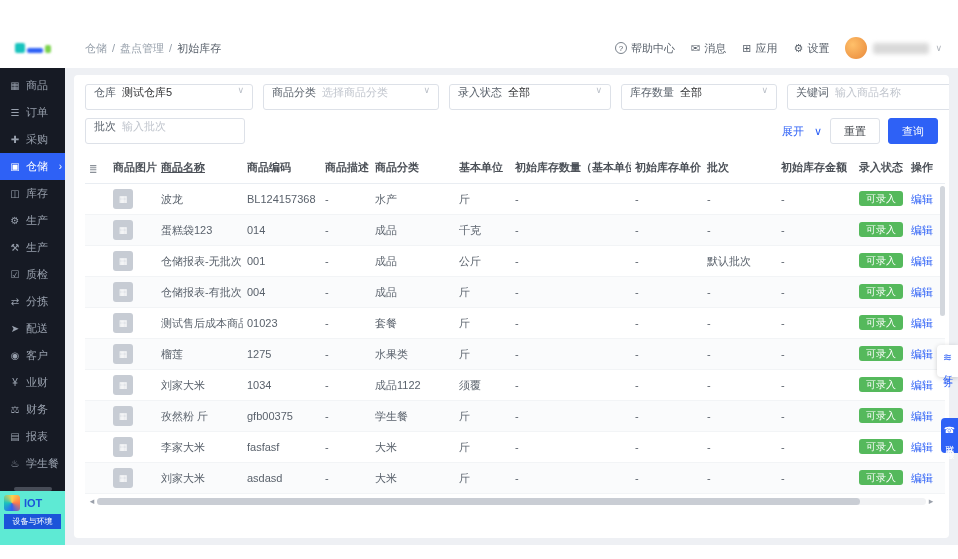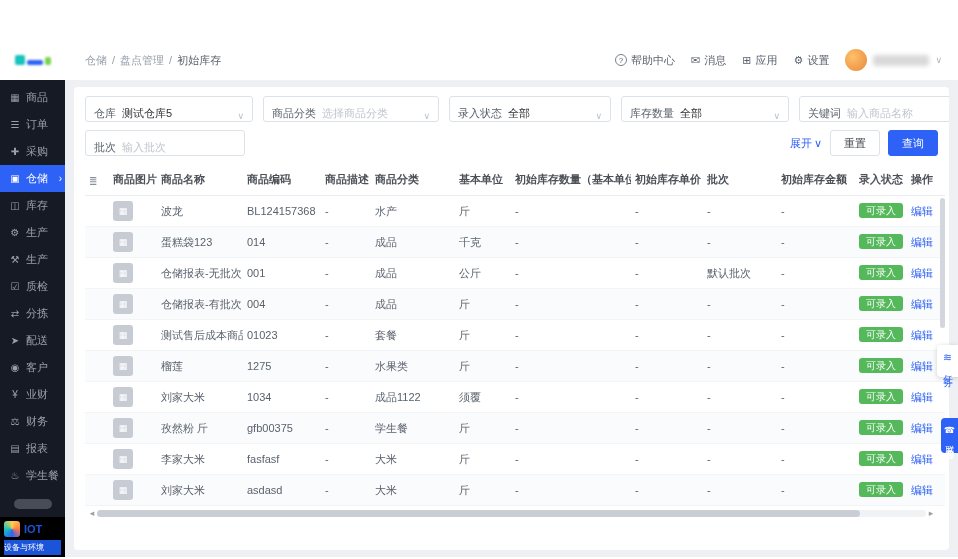--- a/index.html
+++ b/index.html
@@ -1,21 +1,21 @@
 <!DOCTYPE html>
 <html><head>
 <meta charset="utf-8">
 <style>
   * { box-sizing: border-box; }
   html,body { margin:0; padding:0; }
   body {
     width:958px; height:559px; background:#fff; overflow:hidden; position:relative;
     font-family:"Liberation Sans","DejaVu Sans",sans-serif; font-size:12px; color:#303133;
   }
-  .app { position:absolute; top:40px; left:0; width:958px; height:517px; background:#fff; }
+  .app { position:absolute; top:28px; left:0; width:958px; height:517px; background:#fff; }
 
   
   .topbar { position:absolute; top:0; left:0; right:0; height:40px; background:#fff; display:flex; align-items:center; z-index:5; }
   .logo-zone { width:65px; height:100%; display:flex; align-items:center; justify-content:center; }
   .logo { display:flex; align-items:flex-end; gap:2px; filter:blur(1px); }
   .logo .l1 { width:10px; height:10px; background:#17c3bd; border-radius:2px; }
   .logo .l2 { width:16px; height:5px; background:#2e61f6; border-radius:2px; }
   .logo .l3 { width:6px; height:8px; background:#7bd34d; border-radius:2px; }
   .breadcrumb { margin-left:20px; font-size:11px; color:#97a0ab; display:flex; gap:5px; align-items:center; }
   .breadcrumb .cur { color:#5a626c;text-align:center; }
@@ -29,39 +29,39 @@
   .user-caret { color:#aeb3ba; font-size:9px; }
 
   
   .sidebar { position:absolute; top:40px; left:0; width:65px; bottom:0; background:#161a24; display:flex; flex-direction:column; z-index:4; }
   .side-items { flex:0 0 auto; padding-top:4px; }
   .side-item { height:27px; display:flex; align-items:center; gap:5px; padding-left:9px; font-size:11px; color:#98a0ad; cursor:pointer; position:relative; }
   .side-item.active { background:#2e61f6; color:#fff; }
   .side-icon { width:12px; text-align:center; font-size:10px; }
   .side-arrow { position:absolute; right:3px; font-size:10px; color:#fff; }
   .side-handle { width:38px; height:10px; background:#5d636e; border-radius:5px; margin:10px auto 0; opacity:.7; }
-  .iot-block { margin-top:auto; background:#000000; padding:4px 4px 2px; }
+  .iot-block { margin-top:auto; background:#5eead4; padding:4px 4px 16px; }
   .iot-inner { display:flex; align-items:center; gap:4px; }
   .iot-logo { width:16px; height:16px; border-radius:3px; background:conic-gradient(#ffd24a, #ff7a4a, #2e61f6, #17c3bd, #ffd24a); }
   .iot-title { font-size:11px; font-weight:bold; color:#1b54d9; }
-  .iot-sub { background:#1b54d9; color:#fff; font-size:8px; margin-top:3px; padding:2px 0; }
+  .iot-sub { background:#1b54d9; color:#fff; font-size:8px; text-align:center; margin-top:3px; padding:2px 0; }
 
   
   .main { position:absolute; top:40px; left:65px; right:0; bottom:0; background:#eef0f4; padding:7px 9px; }
   .card { background:#fff; border-radius:4px; width:100%; height:100%; padding:9px 11px 4px; overflow:hidden; position:relative; }
 
   .filter-row { display:flex; gap:10px; margin-bottom:8px; align-items:center; }
-  .field { display:flex; align-items:flex-end; border:1px solid #dde1e8; border-radius:3px; height:26px; padding:0 8px; font-size:11px; background:#fff; flex:0 0 auto; cursor:pointer; }
+  .field { display:flex; align-items:flex-start; border:1px solid #dde1e8; border-radius:3px; height:26px; padding:0 8px; font-size:11px; background:#fff; flex:0 0 auto; cursor:pointer; }
   .flabel { color:#5a626c; margin-right:6px; white-space:nowrap; }
   .fvalue { color:#303133; white-space:nowrap; }
   .fplaceholder { color:#c0c5cd; white-space:nowrap; }
   .caret { margin-left:auto; color:#b9bec7; font-size:9px; padding-left:8px; }
 
   .row2-actions { margin-left:auto; display:flex; align-items:center; gap:8px; }
-  .expand-link { color:#2e61f6; font-size:11px; cursor:pointer; display:flex; align-items:center; gap:2px; }
+  .expand-link { color:#2e61f6; font-size:11px; cursor:pointer; display:flex; align-items:center; gap:10px; }
   .btn { height:26px; padding:0 13px; font-size:11px; border-radius:3px; border:1px solid #dde1e8; background:#fff; color:#45494f; display:inline-flex; align-items:center; cursor:pointer; }
   .btn-primary { background:#2e61f6; border-color:#2e61f6; color:#fff; }
   .toolbar { display:flex; justify-content:flex-end; gap:8px; margin-bottom:6px; }
   .btn-sm { height:24px; padding:0 10px; }
 
   
   .table-wrap { position:relative; }
   table { border-collapse:collapse; table-layout:fixed; font-size:11px; width:860px; }
   th { color:#4c5158; font-weight:bold; text-align:left; padding:8px 4px; border-bottom:1px solid #e9edf2; white-space:nowrap; overflow:hidden; background:#fff; }
   td { padding:5px 4px; border-bottom:1px solid #f2f4f6; color:#5a626c; white-space:nowrap; overflow:hidden; height:30px; }
@@ -219,21 +219,21 @@
           <div class="field" style="width: 176px;">
             <span class="flabel">商品分类</span>
             <span class="fplaceholder">选择商品分类</span>
             <span class="caret">∨</span>
           </div>
           <div class="field" style="width: 162px;">
             <span class="flabel">录入状态</span>
             <span class="fvalue">全部</span>
             <span class="caret">∨</span>
           </div>
-          <div class="field" style="width: 168px;">
+          <div class="field" style="width: 156px;">
             <span class="flabel">库存数量</span>
             <span class="fvalue">全部</span>
             <span class="caret">∨</span>
           </div>
           <div class="field" style="width: 170px;">
             <span class="flabel">关键词</span>
             <span class="fplaceholder">输入商品名称</span>
           </div>
         </div>
 
@@ -254,21 +254,21 @@
         </span>
       </div>
 
 
       <div class="table-wrap">
         <table>
           <thead>
               <tr id="thead-row">
                 <th style="width: 24px;"><span class="col-settings">≣</span></th>
                 <th style="width: 48px;">商品图片</th>
-                <th style="width: 86px;">商品名称</th>
+                <th style="width: 86px; text-decoration: underline;">商品名称</th>
                 <th style="width: 78px;">商品编码</th>
                 <th style="width: 50px;">商品描述</th>
                 <th style="width: 84px;">商品分类</th>
                 <th style="width: 56px;">基本单位</th>
                 <th style="width: 120px;">初始库存数量（基本单位）</th>
                 <th style="width: 72px;">初始库存单价</th>
                 <th style="width: 74px;">批次</th>
                 <th style="width: 78px;">初始库存金额</th>
                 <th style="width: 52px;">录入状态</th>
                 <th style="width: 38px;">操作</th>

